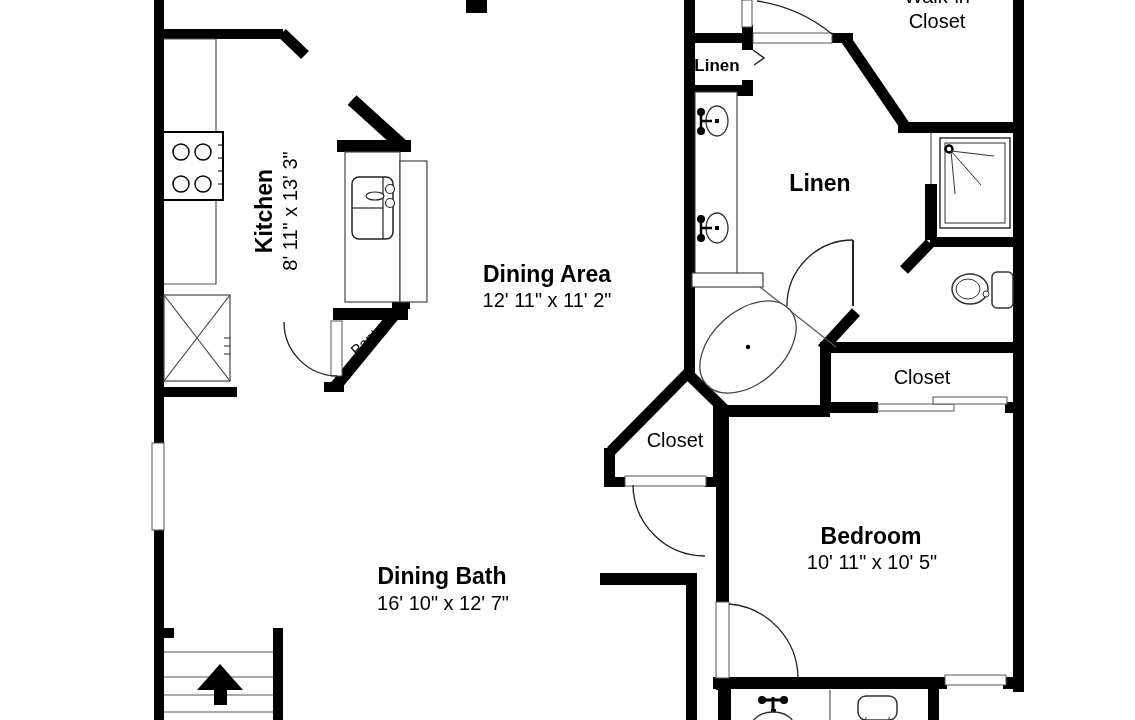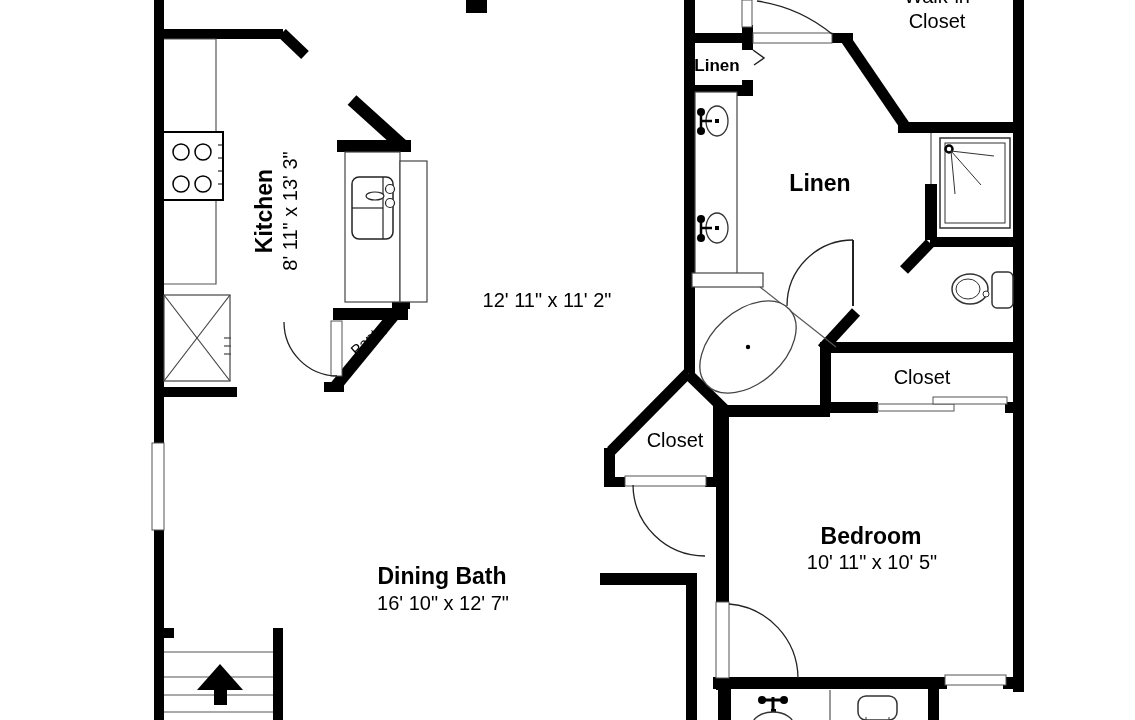--- a/index.html
+++ b/index.html
@@ -208,20 +208,21 @@
       <polygon points="197,690 243,690 220,664" fill="#000"></polygon>
       <rect x="214" y="690" width="13" height="15" fill="#000"></rect>
     </g>
   </svg>
 
   <div class="lbl kitchen-block" style="left:277px;top:211px;">
     <span class="room-name">Kitchen</span>
     <span class="room-dims">8' 11" x 13' 3"</span>
   </div>
 
+  <div class="lbl room-name" style="left:547px;top:274px;">Dining Area</div>
   <div class="lbl room-dims" style="left:547px;top:300px;">12' 11" x 11' 2"</div>
 
   <div class="lbl room-name" style="left:442px;top:576px;">Dining Bath</div>
   <div class="lbl room-dims" style="left:443px;top:603px;">16' 10" x 12' 7"</div>
 
   <div class="lbl room-name" style="left:820px;top:183px;">Linen</div>
 
   <div class="lbl linen-name" style="left:717px;top:66px;">Linen</div>
 
   <div class="lbl closet-name" style="left:937px;top:-4px;">Walk-in</div>

